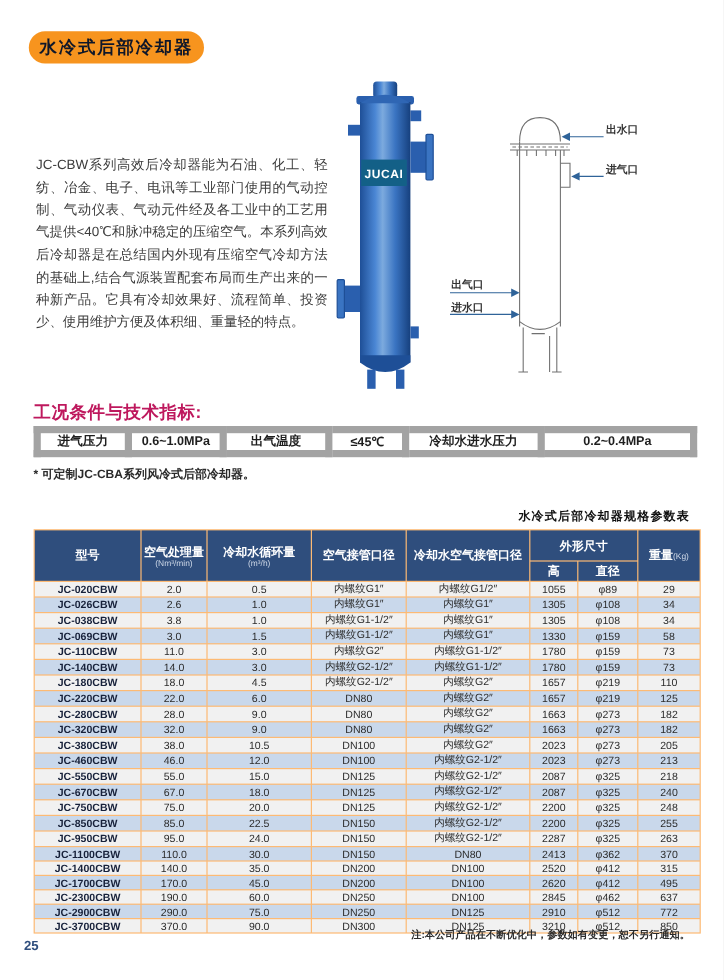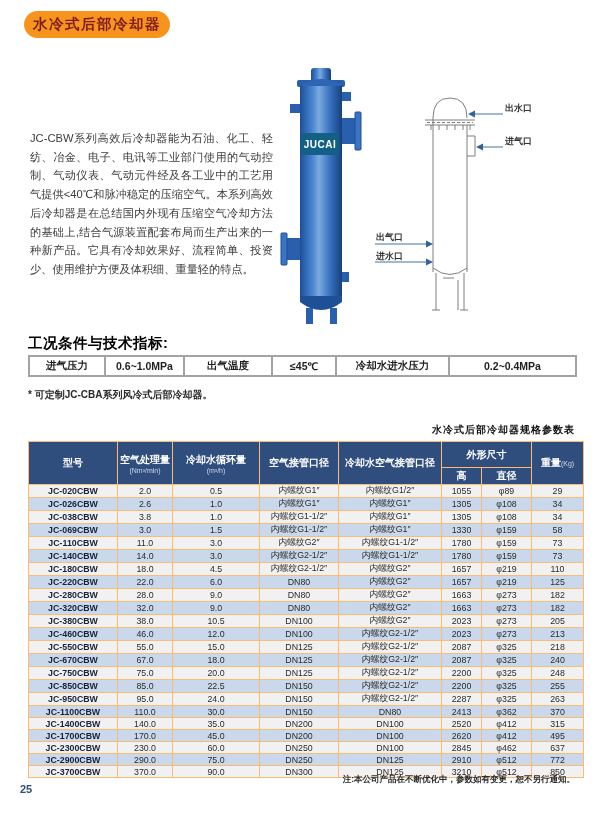--- a/index.html
+++ b/index.html
@@ -3,44 +3,44 @@
 <meta charset="utf-8">
 <style>
   * { margin:0; padding:0; box-sizing:border-box; }
   body { background:#e8e8e8; font-family:"Liberation Sans", sans-serif; }
   .page {
     position:relative; width:603px; height:817px; margin:0 auto;
     background:#ffffff; overflow:hidden;
   }
   
   .banner {
-    position:absolute; left:24px; top:11px; width:146px; height:27px;
-    background:#F7941E; border-radius:14px; color:#7f1d1d;
+    position:absolute; left:24px; top:26px; width:146px; height:27px;
+    background:#F7941E; border-radius:14px; color:#0f172a;
     font-size:14.5px; font-weight:bold; letter-spacing:1.5px;
     display:flex; align-items:center; justify-content:center;
   }
   
   .intro {
     position:absolute; left:30px; top:129px; width:243px;
     font-size:11.2px; line-height:18.7px; color:#3b3b3b;
     text-align:justify; font-weight:normal;
   }
   
   .illustration { position:absolute; left:270px; top:60px; width:333px; height:272px; }
   
   .cond-heading {
     position:absolute; left:28px; top:334px;
-    font-size:14.5px; font-weight:bold; color:#000000; letter-spacing:0.5px;
+    font-size:14.5px; font-weight:bold; color:#be185d; letter-spacing:0.5px;
   }
   table.cond {
     position:absolute; left:28px; top:355px; width:547px;
     border-collapse:collapse; table-layout:fixed;
   }
   table.cond td {
-    border:2px solid #a3a3a3; height:20px; text-align:center;
+    border:6px solid #a3a3a3; height:20px; text-align:center;
     font-size:10.5px; color:#1e1e1e; font-weight:bold;
   }
   .cond-footnote {
     position:absolute; left:28px; top:388px; font-size:10px; color:#2a2a2a; font-weight:bold;
   }
   
   .spec-title {
     position:absolute; left:28px; top:423px; width:547px; text-align:right;
     font-size:10px; font-weight:bold; color:#101010; letter-spacing:1px;
   }
@@ -431,21 +431,21 @@
           <td>170.0</td>
           <td>45.0</td>
           <td>DN200</td>
           <td>DN100</td>
           <td>2620</td>
           <td>φ412</td>
           <td>495</td>
         </tr>
         <tr class="row-a">
           <td class="model-cell">JC-2300CBW</td>
-          <td>230.0</td>
+          <td>190.0</td>
           <td>60.0</td>
           <td>DN250</td>
           <td>DN100</td>
           <td>2845</td>
           <td>φ462</td>
           <td>637</td>
         </tr>
         <tr class="row-b">
           <td class="model-cell">JC-2900CBW</td>
           <td>290.0</td>

